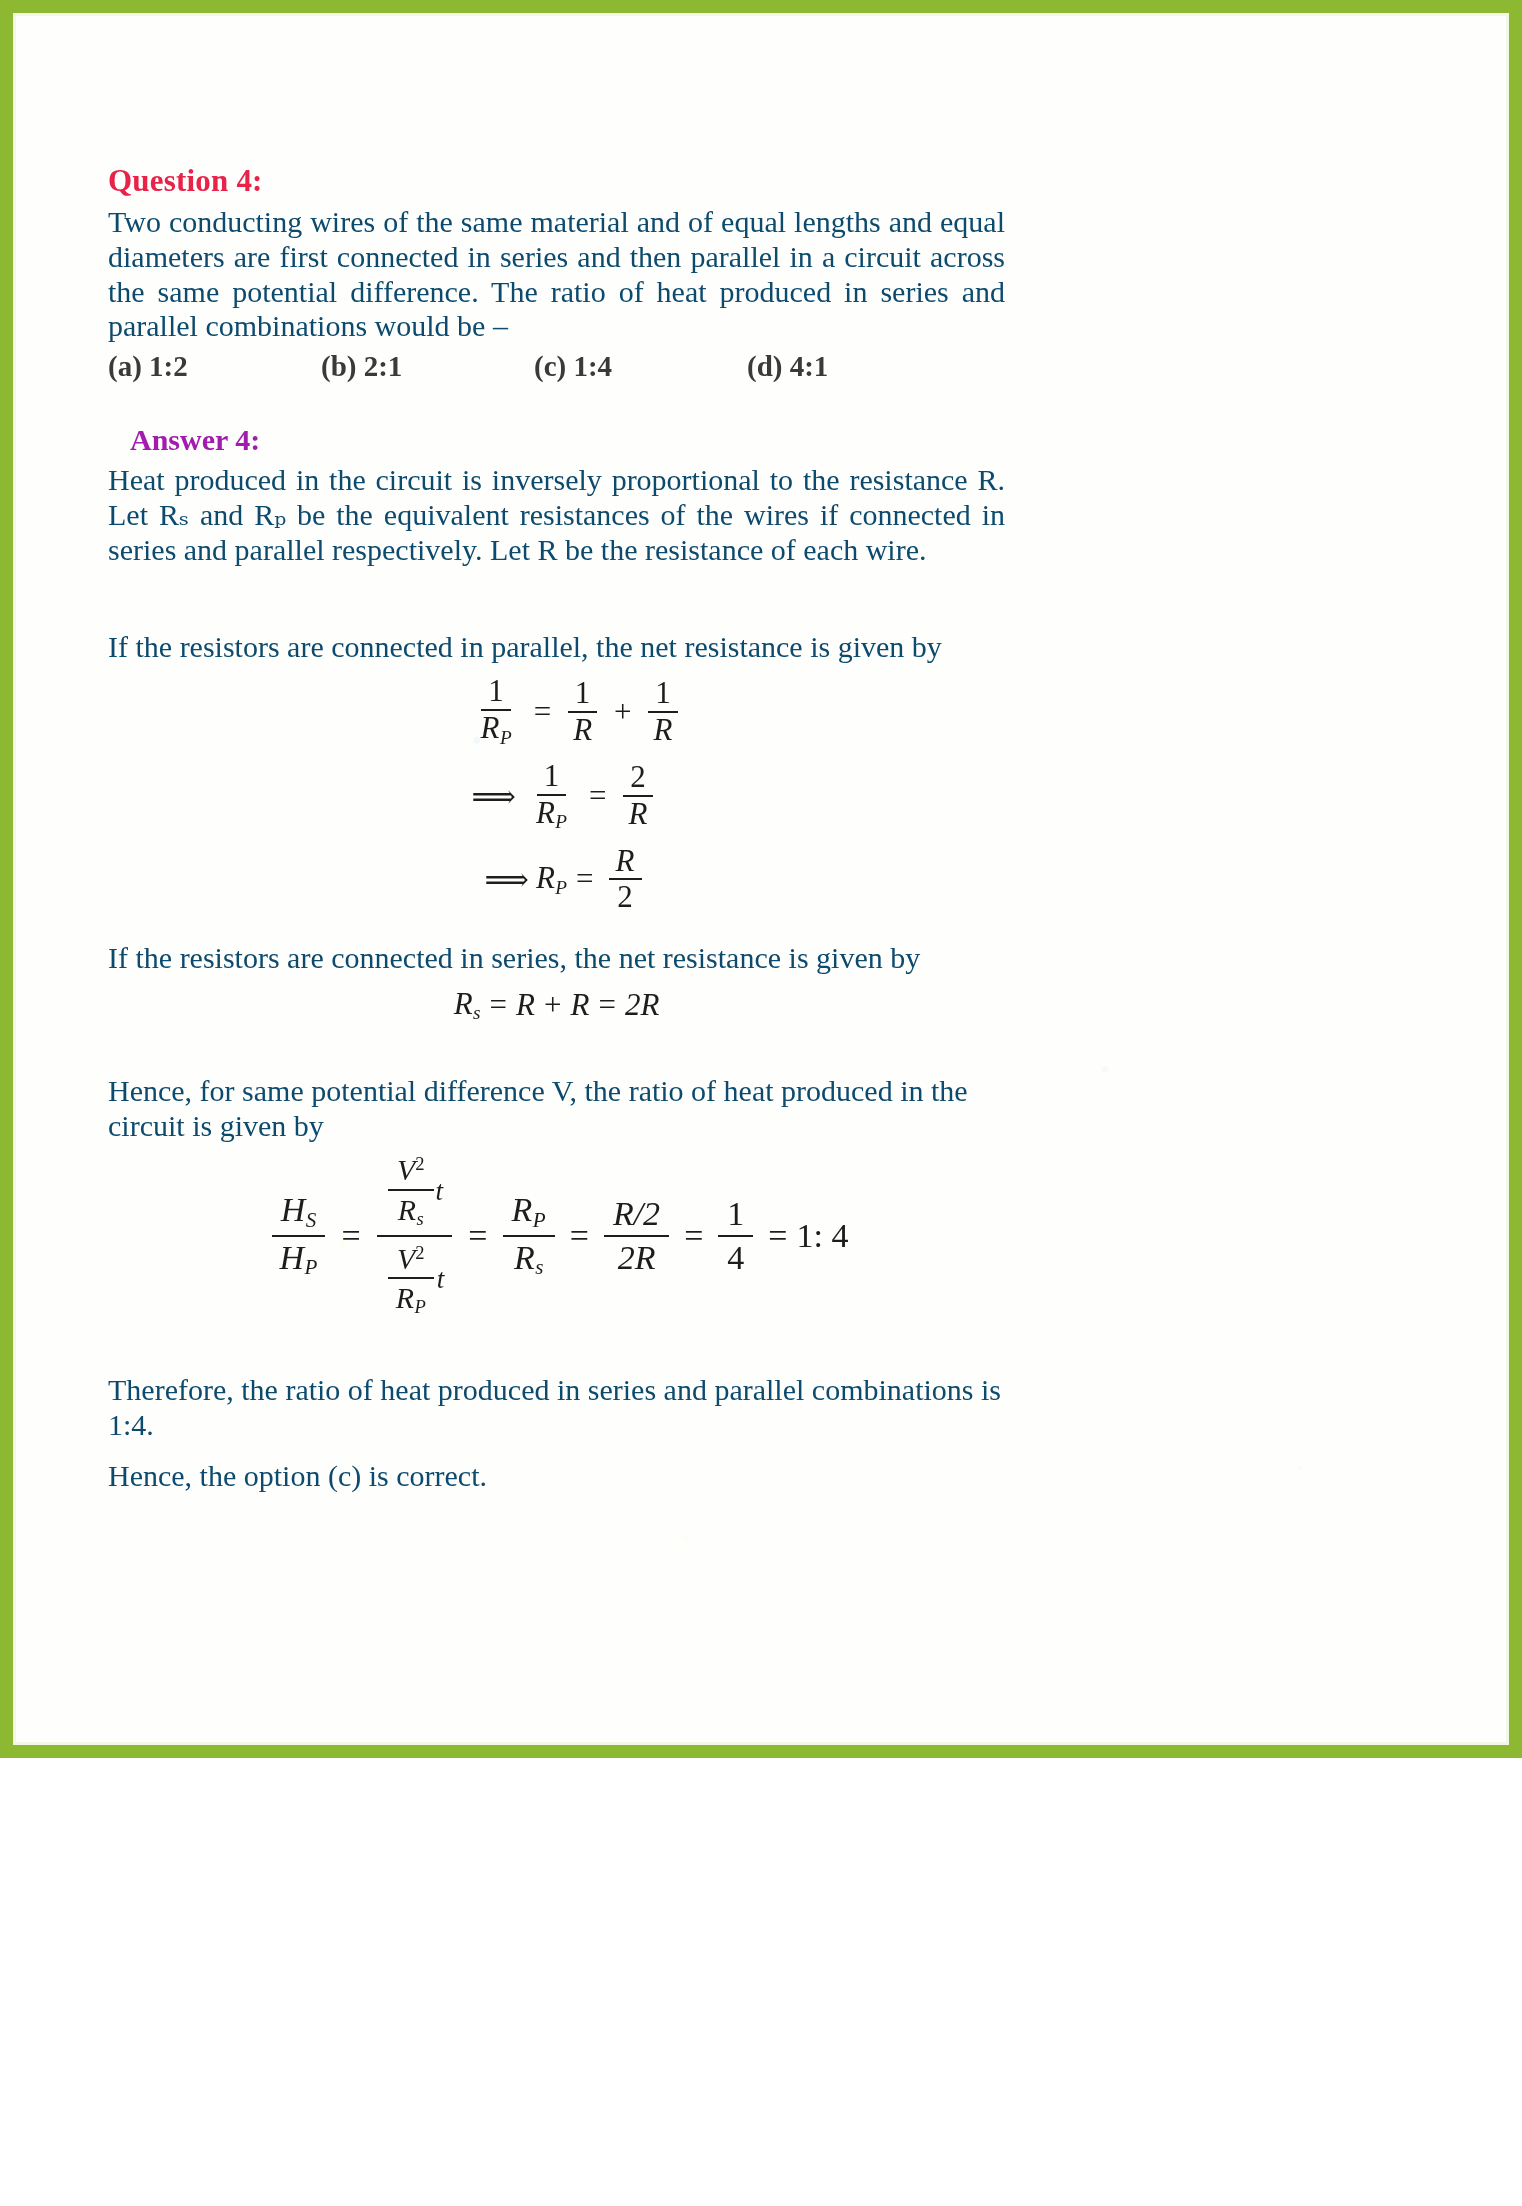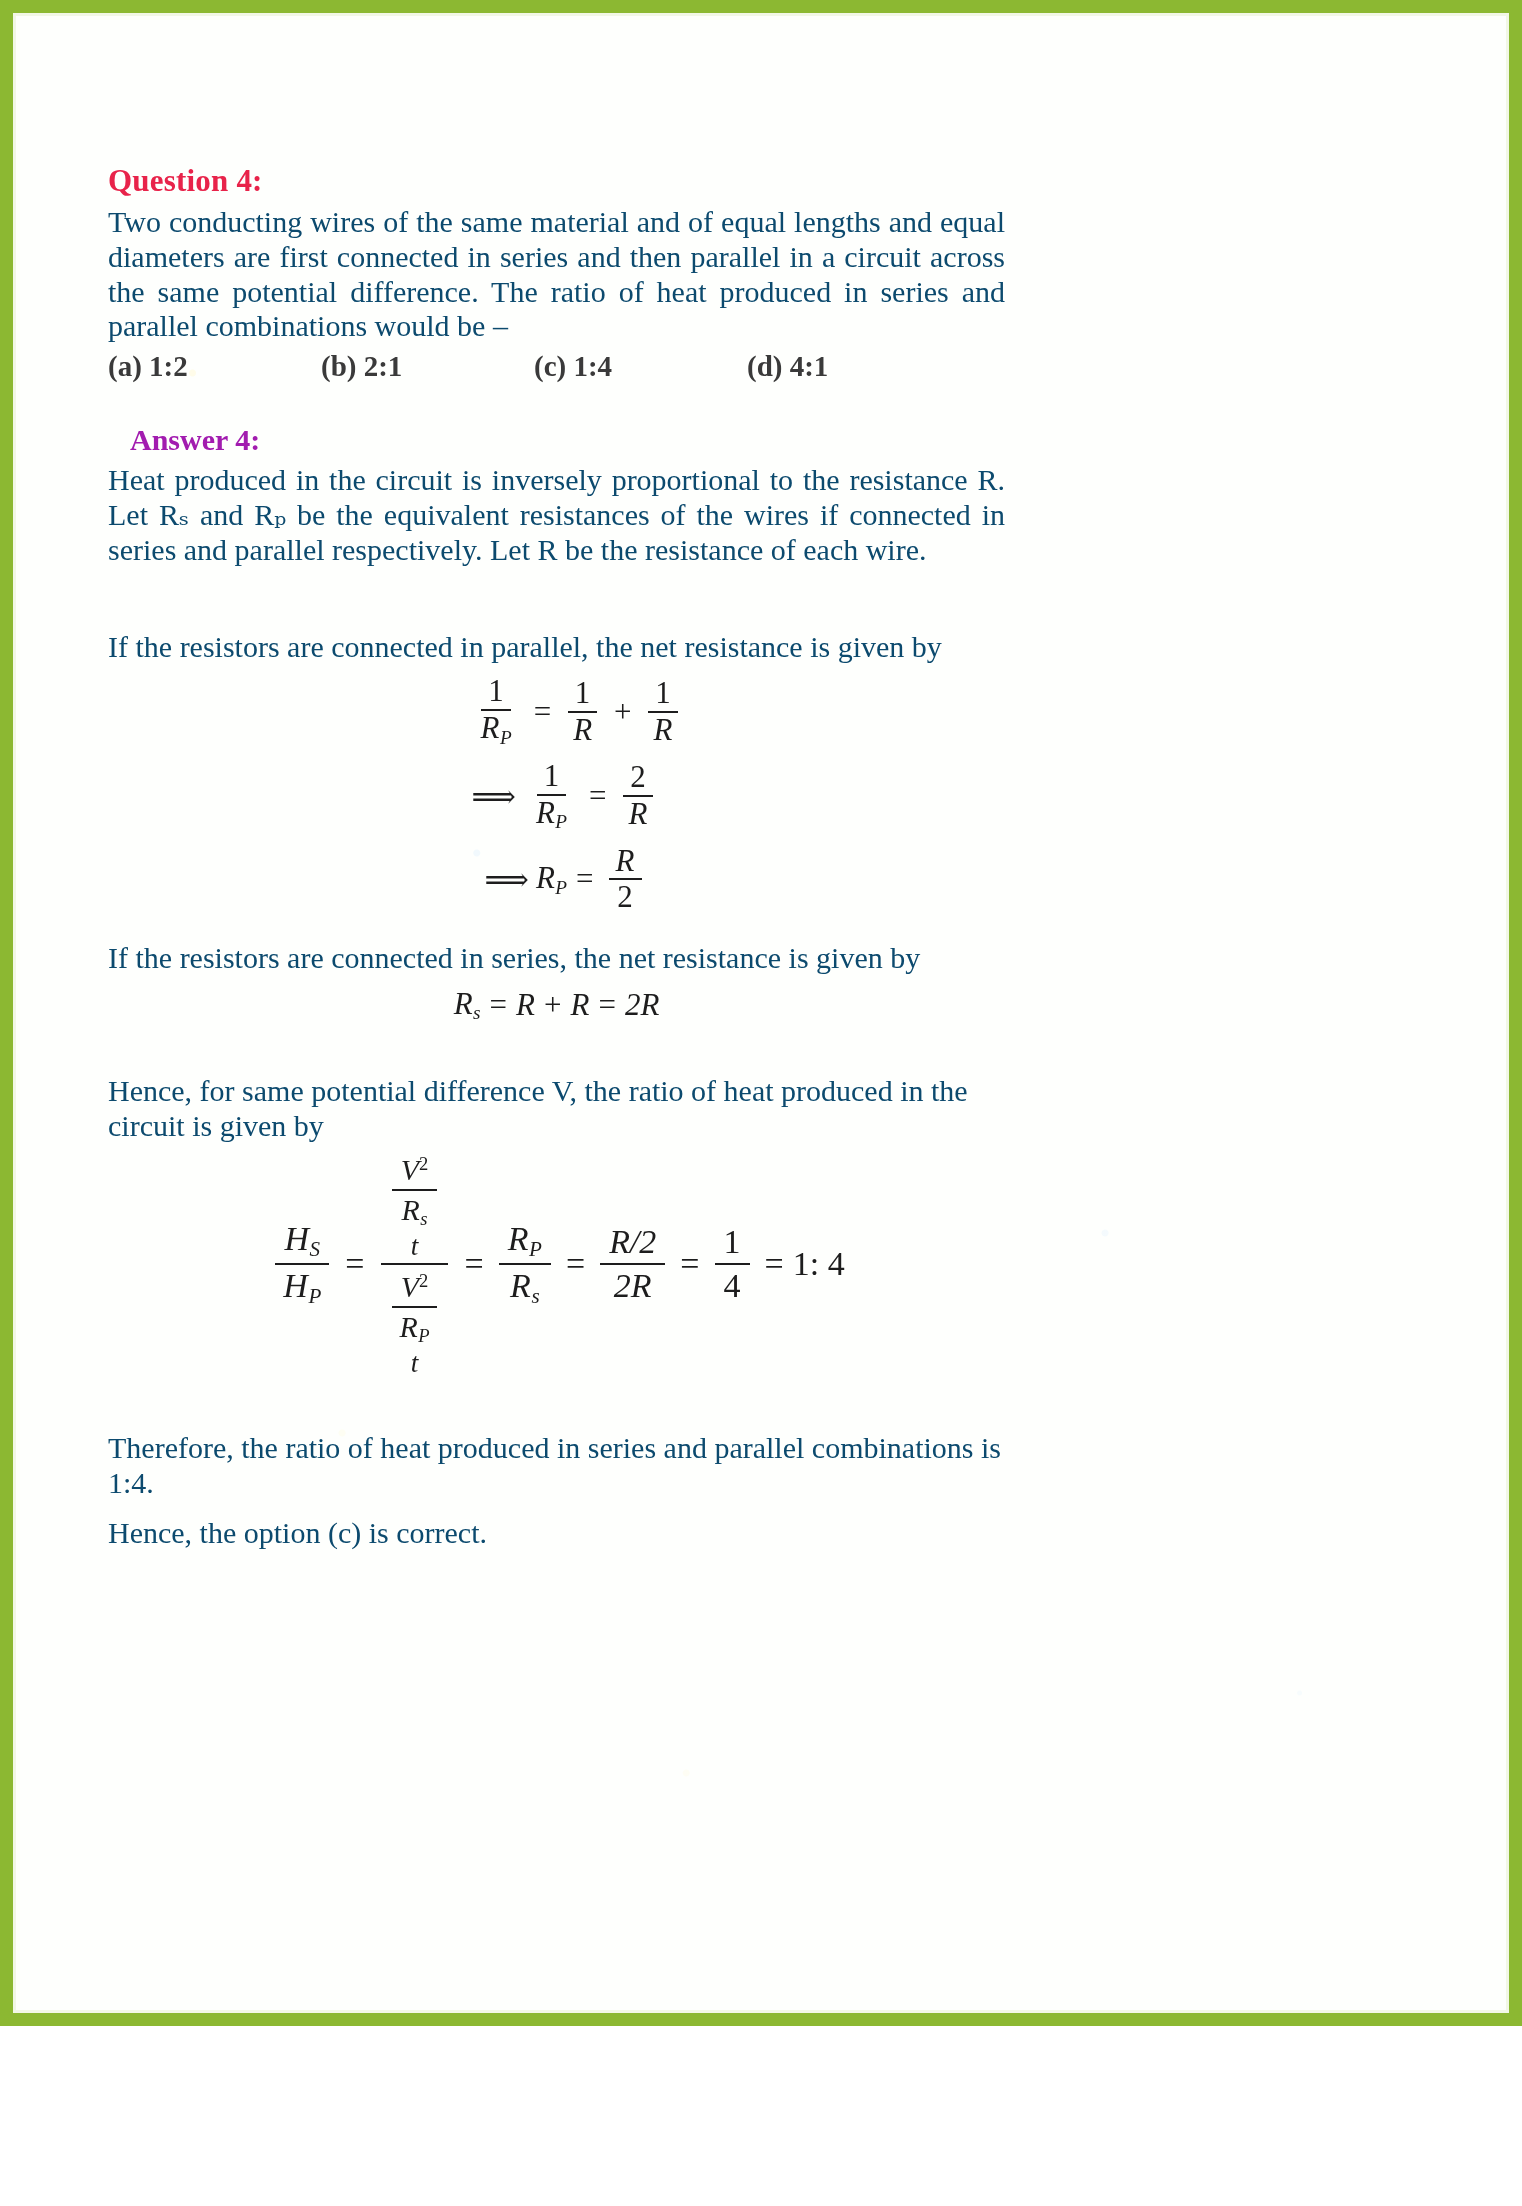--- a/index.html
+++ b/index.html
@@ -12,21 +12,21 @@
     height: 2206px;
     font-family: "Liberation Serif", "DejaVu Serif", serif;
     color: #2b2b2b;
     overflow: hidden;
   }
 
   
   .page {
     position: relative;
     width: 1522px;
-    height: 2026px;
+    height: 1758px;
     box-sizing: border-box;
     background: #ffffff;
     border: 13px solid #8cb832;
     overflow: hidden;
   }
   .page-inner {
     position: absolute;
     inset: 0;
     border: 3px solid #f2f7e6;
     box-sizing: border-box;
@@ -131,21 +131,21 @@
     margin-left: .5px;
   }
   sup {
     font-size: .62em;
     font-style: normal;
     vertical-align: .52em;
   }
   .var { font-style: italic; }
 
   .big { font-size: 34px; }
-  .bigger-frac .num, .bigger-frac .den { padding: 3px 9px; flex-direction: column; }
+  .bigger-frac .num, .bigger-frac .den { padding: 3px 9px; }
 
   
   .footer-rule {
     position: absolute;
     left: 160px;
     top: 2058px;
     width: 1200px;
     height: 16px;
   }
   .footer-rule svg { display: block; }

